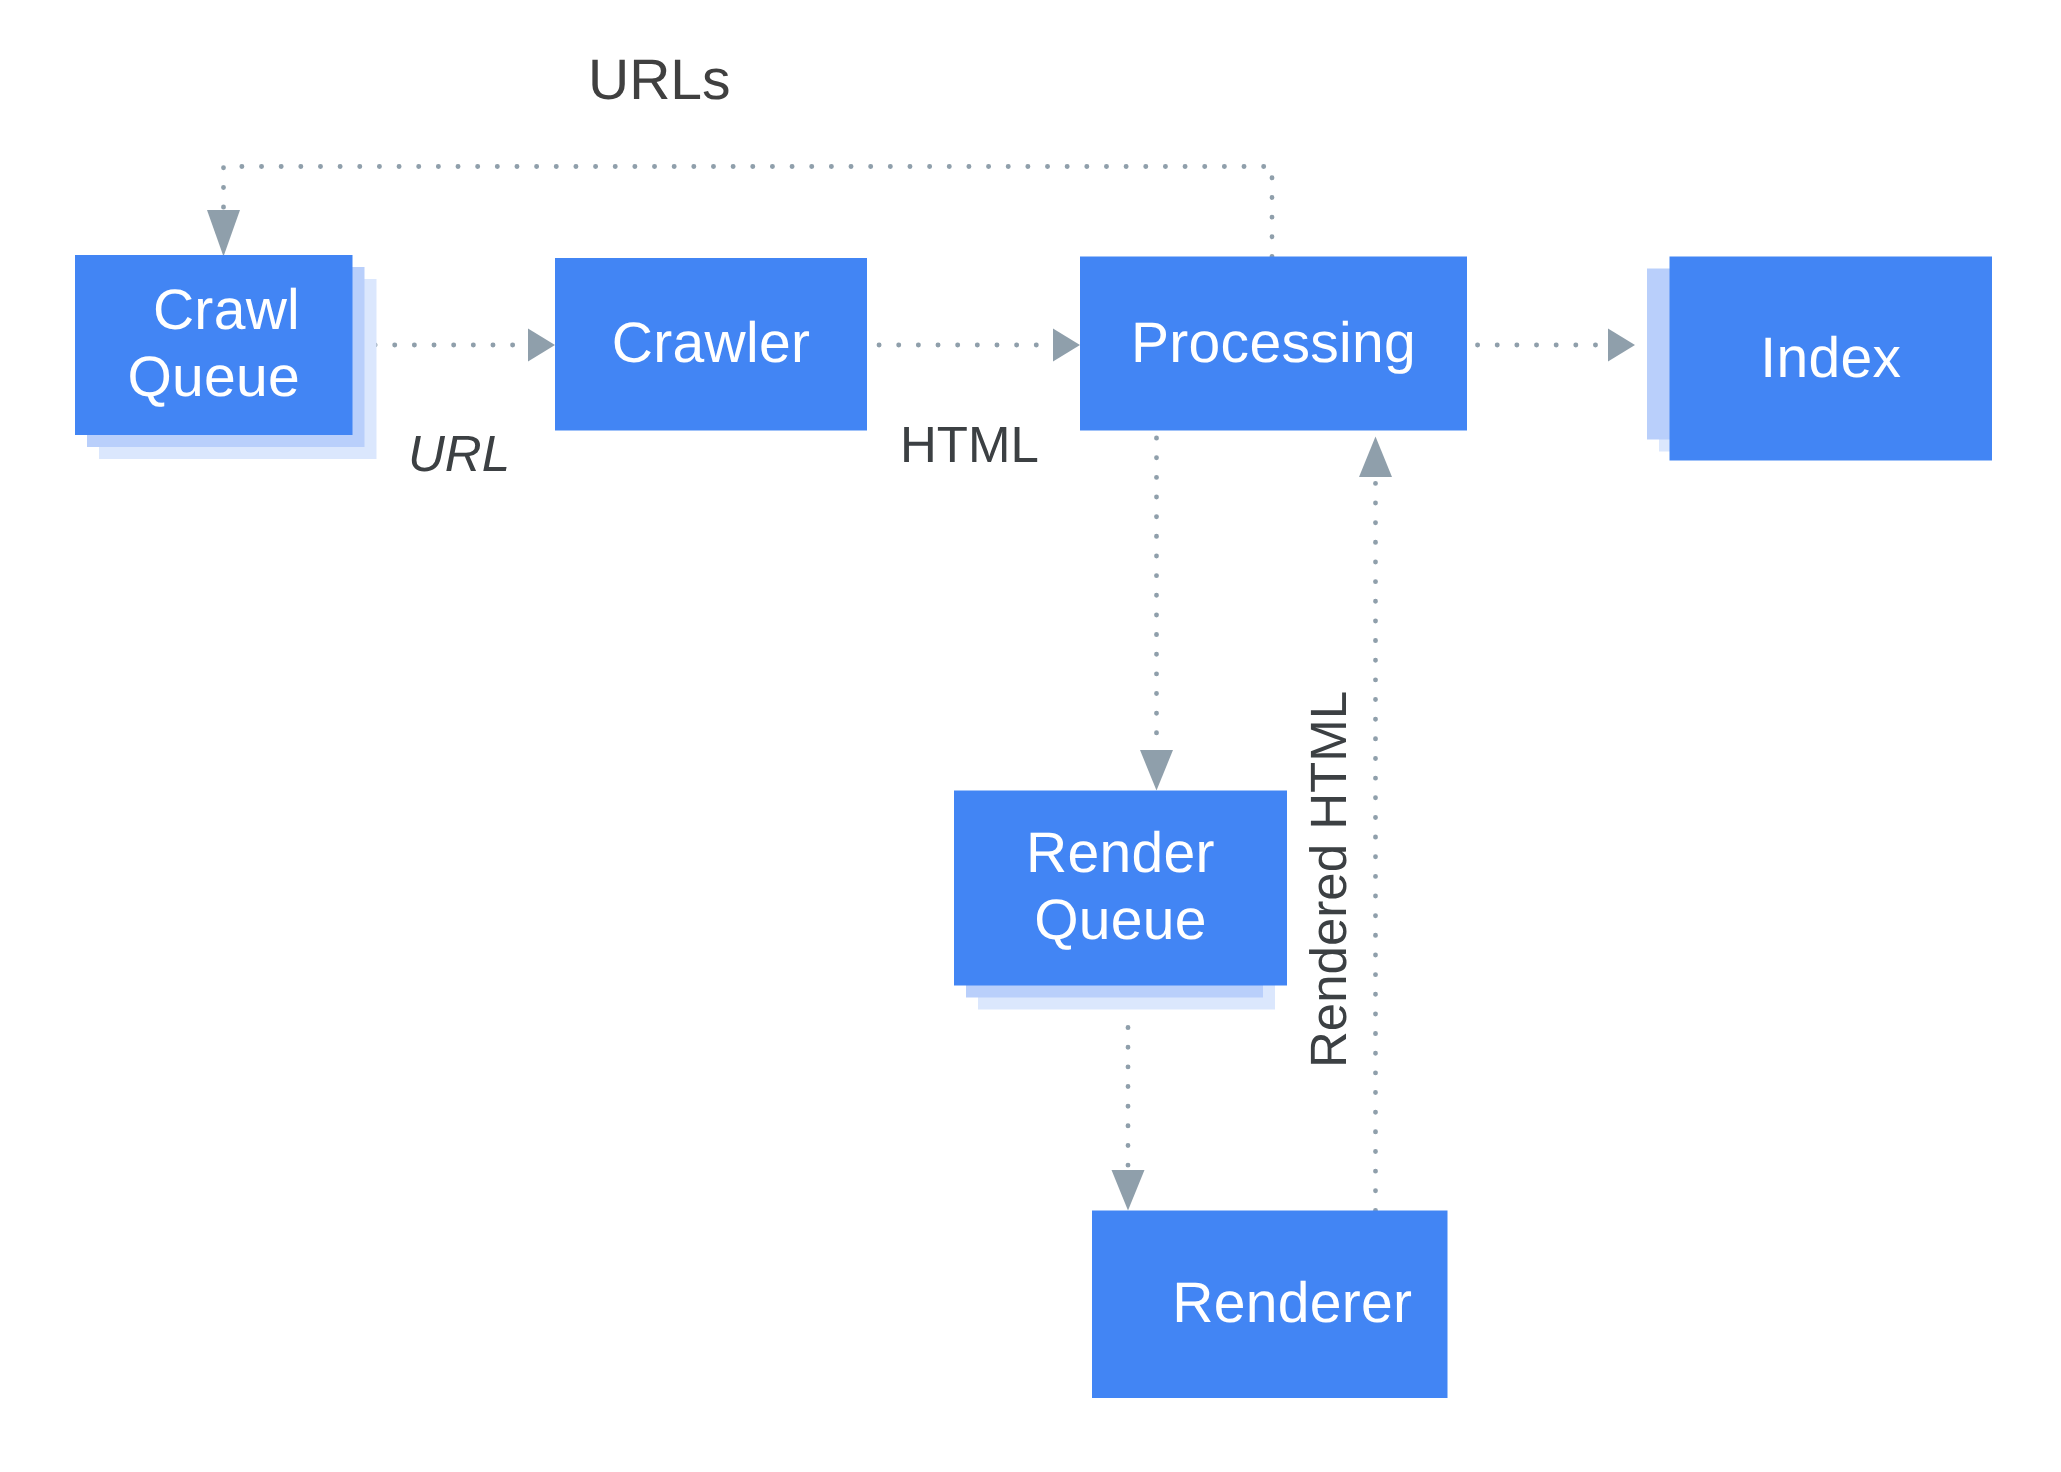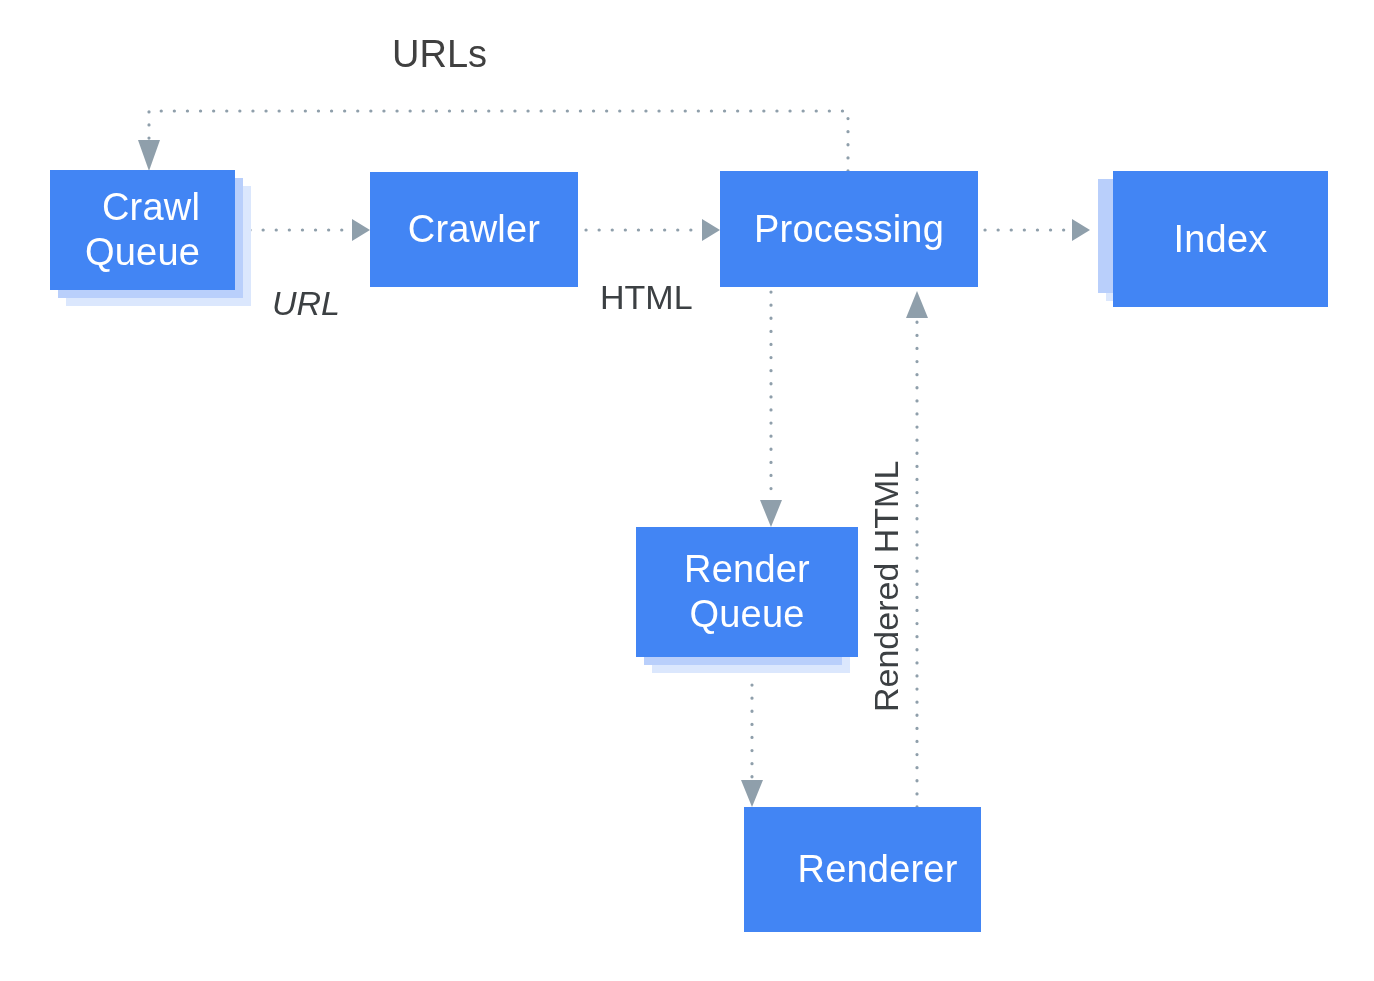--- a/index.html
+++ b/index.html
@@ -147,21 +147,21 @@
     <span class="node-label">Index</span>
   </div>
 
   <div class="stack-layer back" style="left:652px; top:543px; width:198px; height:130px;"></div>
   <div class="stack-layer" style="left:644px; top:535px; width:198px; height:130px;"></div>
   <div class="node" style="left:636px; top:527px; width:222px; height:130px;">
     <span class="node-label">Render
 Queue</span>
   </div>
 
-  <div class="node" style="left:744px; top:807px; width:237px; height:125px;padding-left:30px;">
+  <div class="node" style="left:728px; top:807px; width:237px; height:125px;padding-left:30px;">
     <span class="node-label">Renderer</span>
   </div>
 
   <div class="title-label" style="left:392px; top:33px;">URLs</div>
 
   <div class="edge-label" style="left:272px; top:284px;font-style:italic;">URL</div>
 
   <div class="edge-label" style="left:600px; top:278px;">HTML</div>
 
   <div class="edge-label vertical" style="left:867px; top:712px;">Rendered HTML</div>

